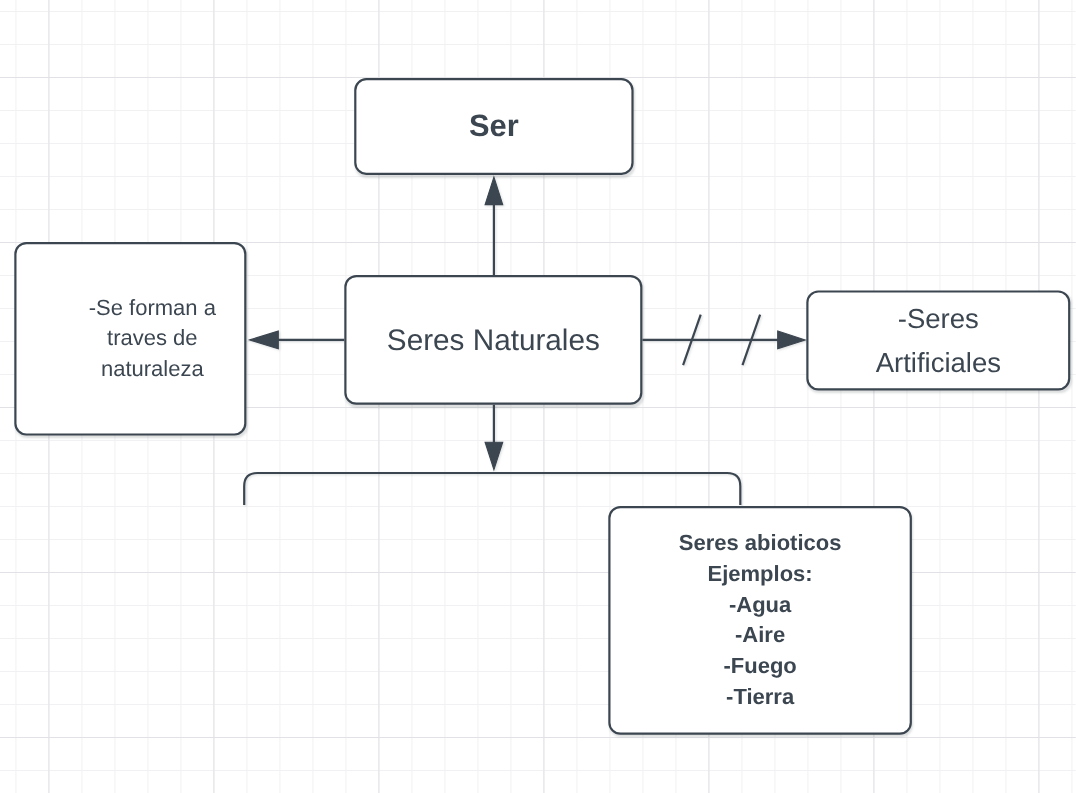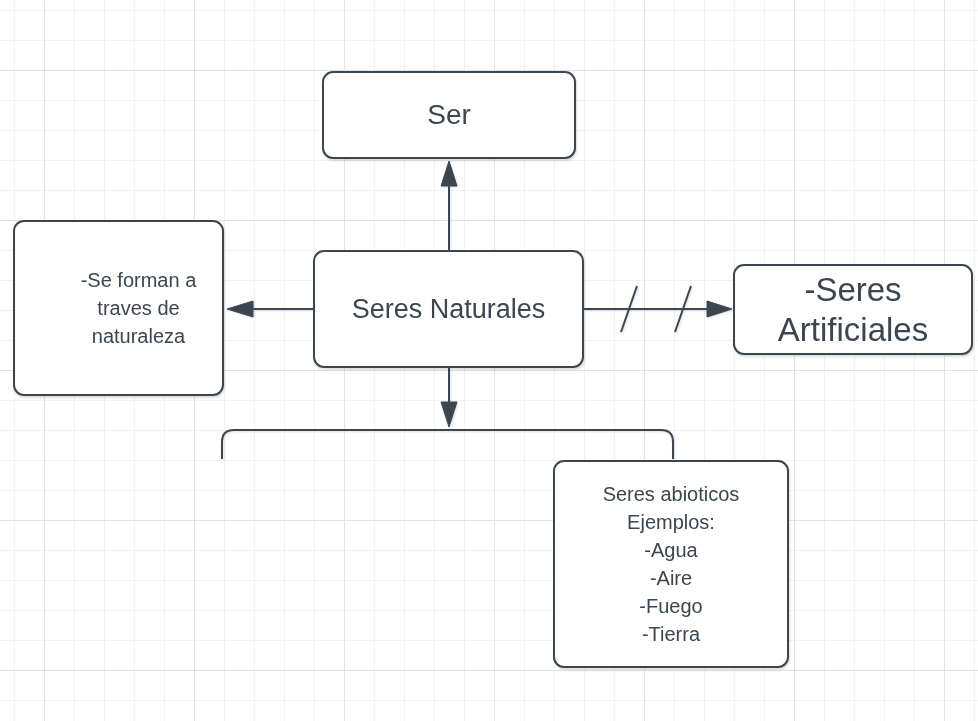--- a/index.html
+++ b/index.html
@@ -45,26 +45,26 @@
     border-radius: 11px;
     color: #3c4650;
     display: flex;
     align-items: center;
     justify-content: center;
     text-align: center;
     box-shadow: 1px 2px 2px rgba(60,70,80,0.18);
   }
   .node .label { white-space: pre-line; }
 
-  .node-ser          { left: 322px; top:  71px; width: 254px; height:  88px; font-size: 28px; }
+  .node-ser          { left: 322px; top:  71px; width: 254px; height:  88px; font-size: 28px; font-weight: bold; }
   .node-naturales    { left: 313px; top: 250px; width: 271px; height: 118px; font-size: 27px; }
   .node-note         { left:  13px; top: 220px; width: 211px; height: 176px; font-size: 20px; line-height: 28px; padding-left: 40px; }
-  .node-artificiales { left: 733px; top: 264px; width: 240px; height:  91px; font-size: 33px; line-height: 40px; }
+  .node-artificiales { left: 733px; top: 264px; width: 240px; height:  91px; font-size: 25px; line-height: 40px; }
   .node-bioticos     { left: 103px; top: 460px; width: 240px; height: 208px; font-size: 20px; line-height: 28px; }
-  .node-abioticos    { left: 553px; top: 460px; width: 236px; height: 208px; font-size: 20px; line-height: 28px; }
+  .node-abioticos    { left: 553px; top: 460px; width: 276px; height: 208px; font-size: 20px; line-height: 28px; font-weight: bold; }
 </style>
 </head>
 <body>
 
 <div class="canvas">
 
   <svg class="edges" viewBox="0 0 978 721" xmlns="http://www.w3.org/2000/svg">
 
     <g>
       <line x1="449" y1="250" x2="449" y2="184"></line>

